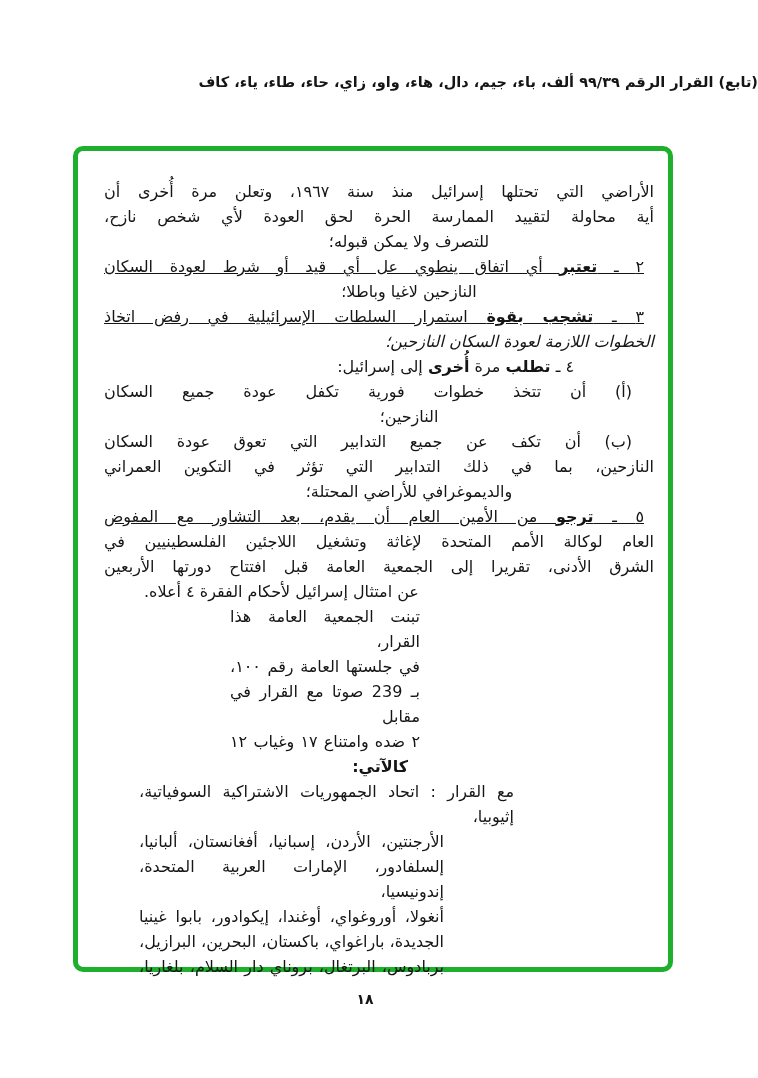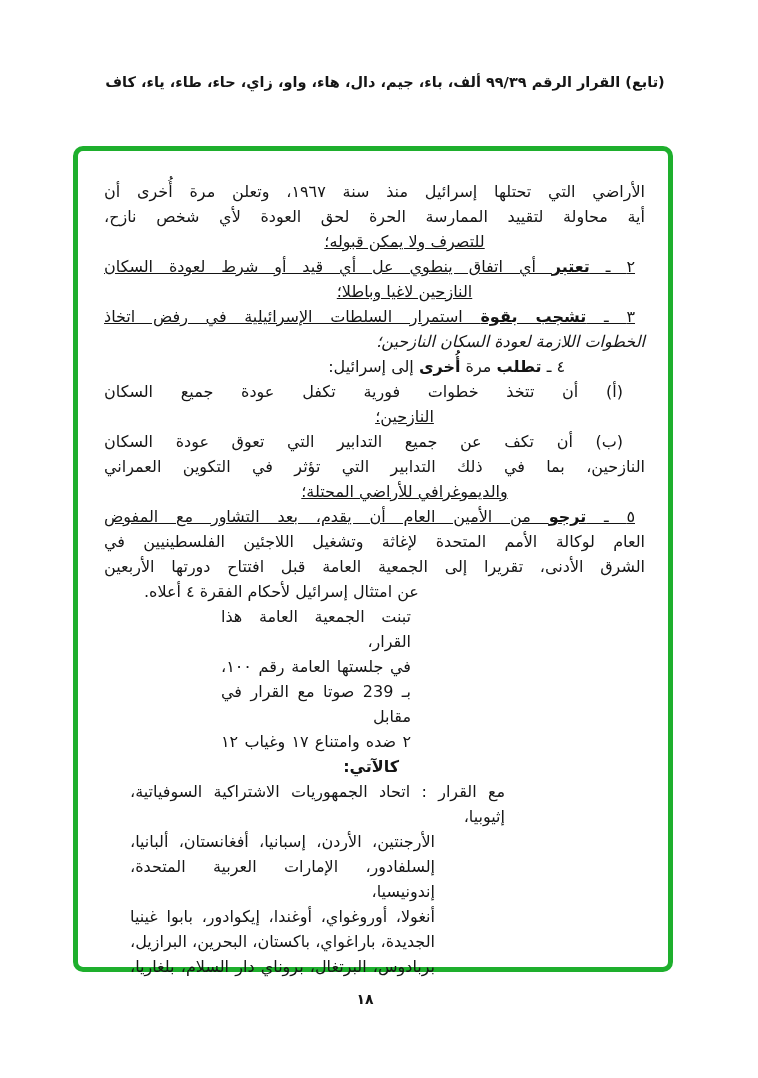--- a/index.html
+++ b/index.html
@@ -1,33 +1,33 @@
 <!DOCTYPE html>
 <html lang="ar"><head>
 <meta charset="utf-8">
 <style>
   html,body{margin:0;padding:0;}
   body{
     width:758px;height:1078px;position:relative;background:#ffffff;
     font-family:"DejaVu Sans", sans-serif;color:#151515;overflow:hidden;
   }
-  .hdr{position:absolute;top:74px;left:12px;right:0;text-align:center;direction:rtl;}
+  .hdr{position:absolute;top:74px;left:12px;right:0;text-align:right;direction:rtl;}
   .hdr-title{font-size:14.5px;font-weight:bold;letter-spacing:0;}
   .hdr-source{font-size:10.5px;font-weight:bold;margin-top:7px;}
   .frame{
     position:absolute;left:73px;top:146px;width:590px;height:816px;
     border:5px solid #1eaf2d;border-radius:10px;box-sizing:content-box;
     direction:rtl;
   }
-  .frame-inner{padding:28px 23px 0 26px;font-size:16px;line-height:25px;}
+  .frame-inner{padding:28px 14px 0 26px;font-size:16px;line-height:25px;}
   .ln{white-space:normal;}
   .j{text-align:justify;text-align-last:justify;}
   .ind{padding-right:10px;text-decoration:underline;}
   .ind2{padding-right:22px;}
-  .c{text-align:center;padding-left:60px;text-decoration:underline;}
+  .c{text-align:center;padding-left:60px;}
   .lft{text-align:right;padding-left:15px;font-style:italic;}
   .lft40{text-align:left;padding-left:40px;}
   .r9{text-align:right;padding-right:80px;}
   .rlast{text-align:right;padding-right:12px;font-weight:bold;}
   .adopt{width:190px;margin-right:234px;}
   .vote{width:375px;margin-right:140px;}
   .vln{padding-right:70px;}
   b{font-weight:bold;}
   .pgnum{position:absolute;top:991px;left:0;right:0;text-align:center;
     font-size:14px;font-weight:bold;transform:translateX(-14px);}

